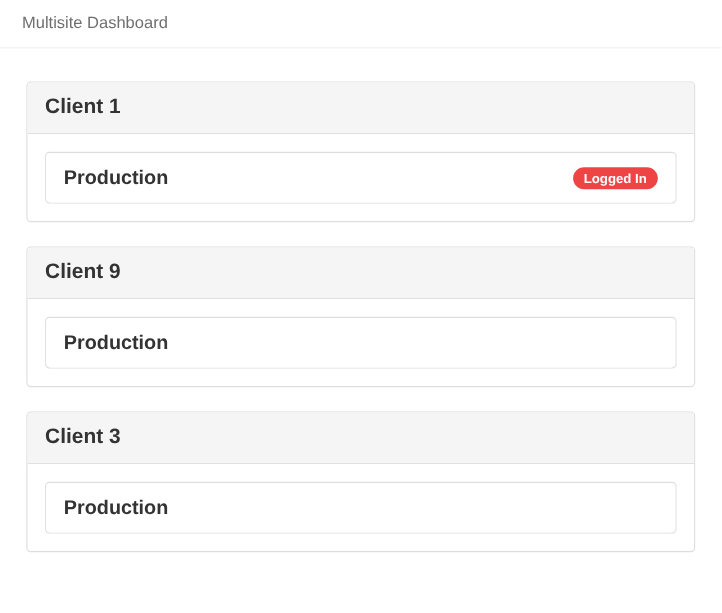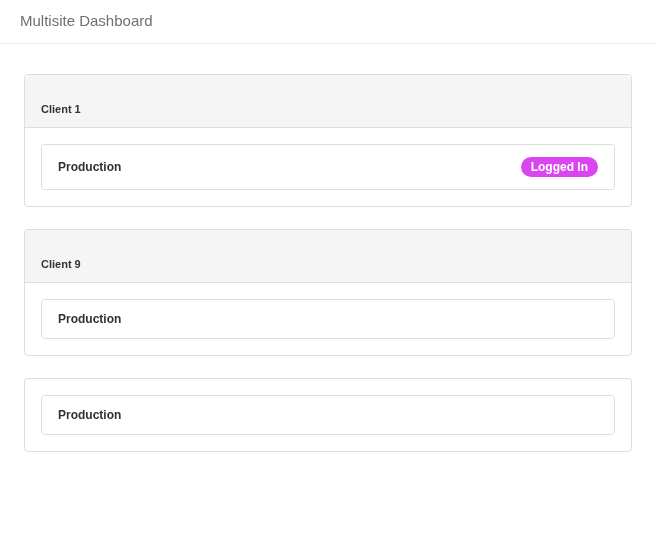--- a/index.html
+++ b/index.html
@@ -32,48 +32,47 @@
       background: #ffffff;
     }
     .panel-heading {
       background: #f5f5f5;
       border-bottom: 1px solid #dddddd;
       border-top-left-radius: 4px;
       border-top-right-radius: 4px;
       padding: 12px 16px;
     }
     .panel-title {
-      font-size: 11px;
+      font-size: 19px;
       font-weight: 600;
       color: #333333;
-      margin-top: 16px;
     }
     .panel-body {
       padding: 16px;
     }
     .list-group {
       border: 1px solid #dddddd;
       border-radius: 4px;
     }
     .list-group-item {
       display: flex;
       justify-content: space-between;
       align-items: center;
       padding: 12px 16px;
       background: #ffffff;
       cursor: pointer;
       border-radius: 4px;
     }
     .env-name {
-      font-size: 12px;
+      font-size: 18px;
       font-weight: 600;
       color: #333333;
     }
     .badge {
-      background-color: #d946ef;
+      background-color: #ef4444;
       color: #ffffff;
       font-size: 12px;
       font-weight: 700;
       padding: 3px 10px;
       border-radius: 10px;
       min-width: 10px;
       text-align: left;
       white-space: nowrap;
     }
   </style>
@@ -108,20 +107,23 @@
       <div class="list-group">
         <div class="list-group-item">
           <span class="env-name">Production</span>
 
         </div>
       </div>
     </div>
   </div>
 
   <div class="panel">
+    <div class="panel-heading">
+      <div class="panel-title">Client 3</div>
+    </div>
     <div class="panel-body">
       <div class="list-group">
         <div class="list-group-item">
           <span class="env-name">Production</span>
 
         </div>
       </div>
     </div>
   </div>
 

